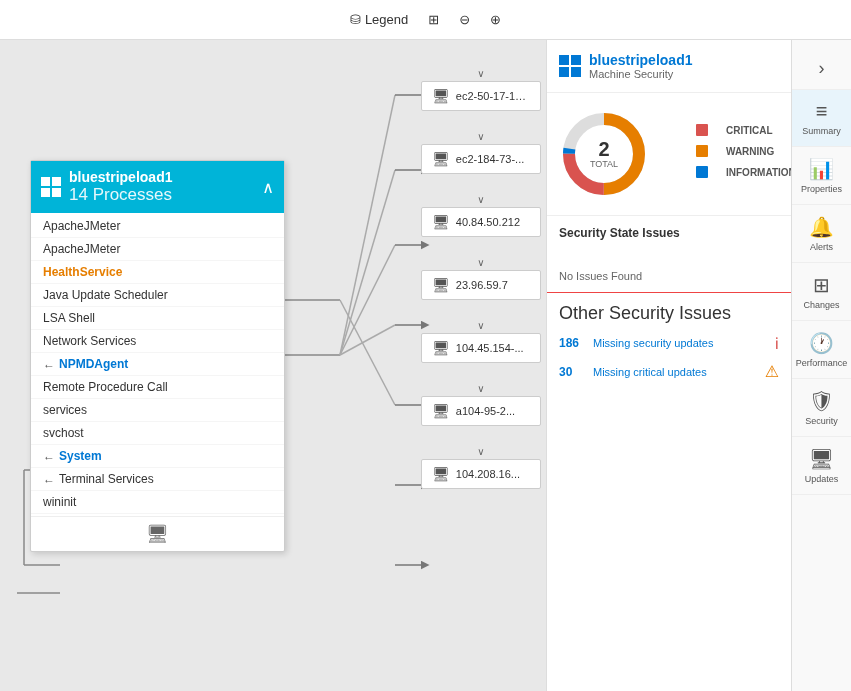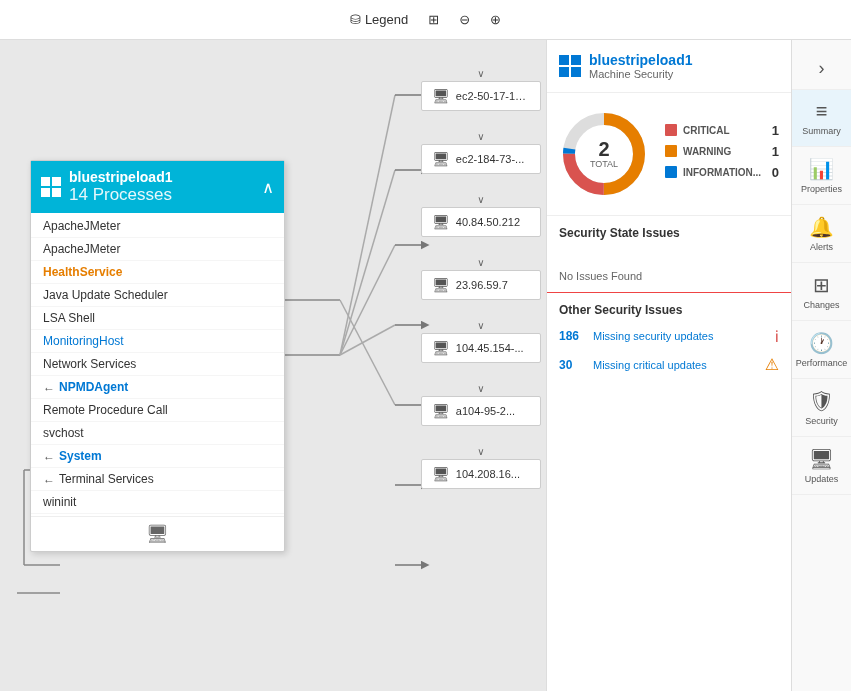--- a/index.html
+++ b/index.html
@@ -221,21 +221,22 @@
       color: #666;
       text-transform: uppercase;
     }
     .donut-legend {
       flex: 1;
     }
     .legend-item {
       display: flex;
       align-items: center;
       margin-bottom: 6px;
-      gap: 6px;
+      gap: 18px;
+      margin-left: 31px;
     }
     .legend-color {
       width: 12px;
       height: 12px;
       border-radius: 1px;
       flex-shrink: 0;
     }
     .legend-label {
       font-size: 10px;
       color: #555;
@@ -264,22 +265,22 @@
       font-size: 11px;
       color: #666;
       margin-top: 30px;
     }
 
     .other-issues-section {
       padding: 10px 12px;
       flex: 1;
     }
     .other-issues-title {
-      font-size: 12px;
-      font-weight: 700;
+      font-size: 18px;
+      font-weight: 400;
       color: #333;
       margin-bottom: 8px;
     }
     .issue-row {
       display: flex;
       align-items: center;
       gap: 6px;
       margin-bottom: 8px;
     }
     .issue-count {
@@ -406,26 +407,26 @@
           <div class="node-subtitle">14 Processes</div>
         </div>
         <div class="collapse-btn">∧</div>
       </div>
       <div class="node-list">
         <div class="node-item">ApacheJMeter</div>
         <div class="node-item">ApacheJMeter</div>
         <div class="node-item orange">HealthService</div>
         <div class="node-item">Java Update Scheduler</div>
         <div class="node-item">LSA Shell</div>
-        <div class="node-item blue-link">MonitoringHost</div>
         <div class="node-item">Network Services</div>
         <div class="node-item highlighted">
           <span class="arrow-left">←</span>NPMDAgent
         </div>
         <div class="node-item">Remote Procedure Call</div>
+        <div class="node-item">services</div>
         <div class="node-item">svchost</div>
         <div class="node-item highlighted">
           <span class="arrow-left">←</span>System
         </div>
         <div class="node-item">
           <span class="arrow-left">←</span>Terminal Services
         </div>
         <div class="node-item">wininit</div>
       </div>
       <div class="node-footer">

